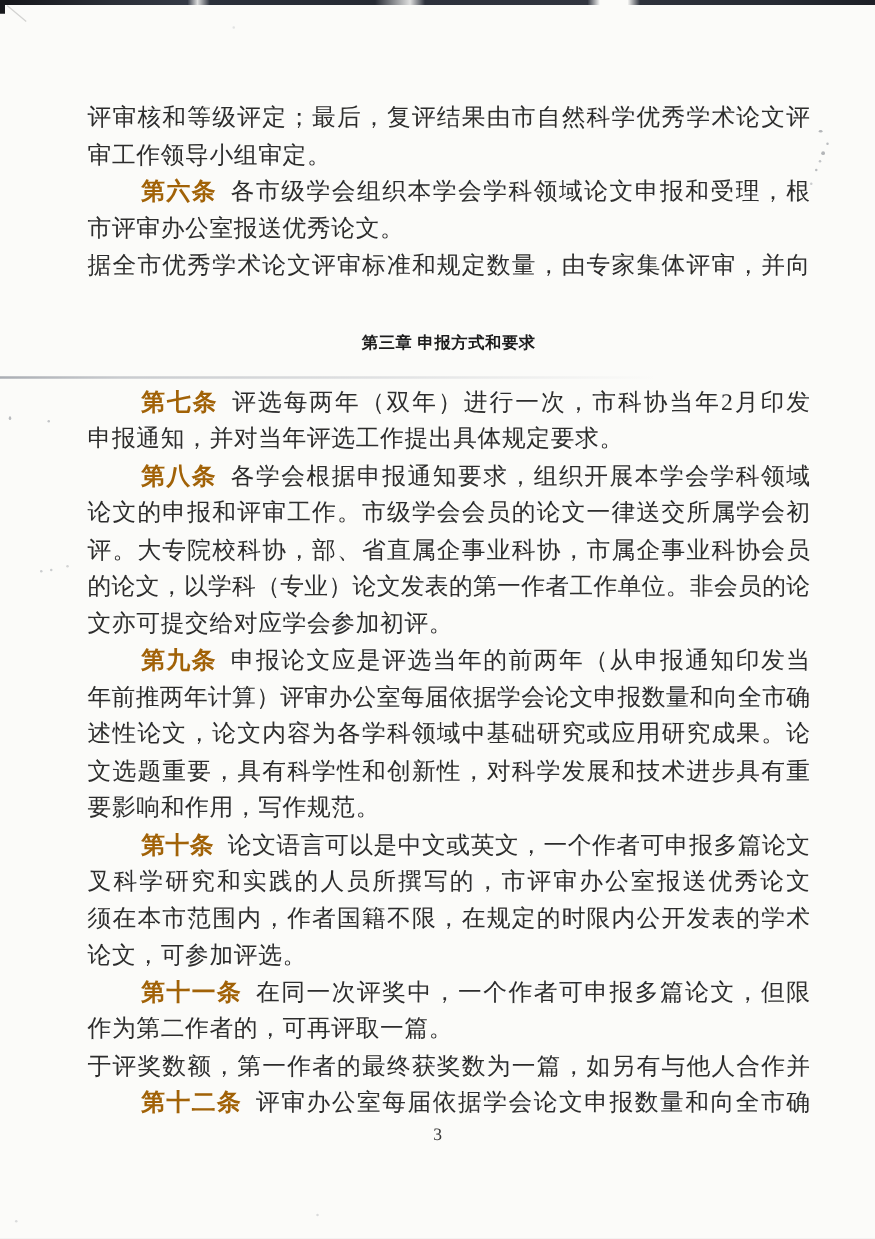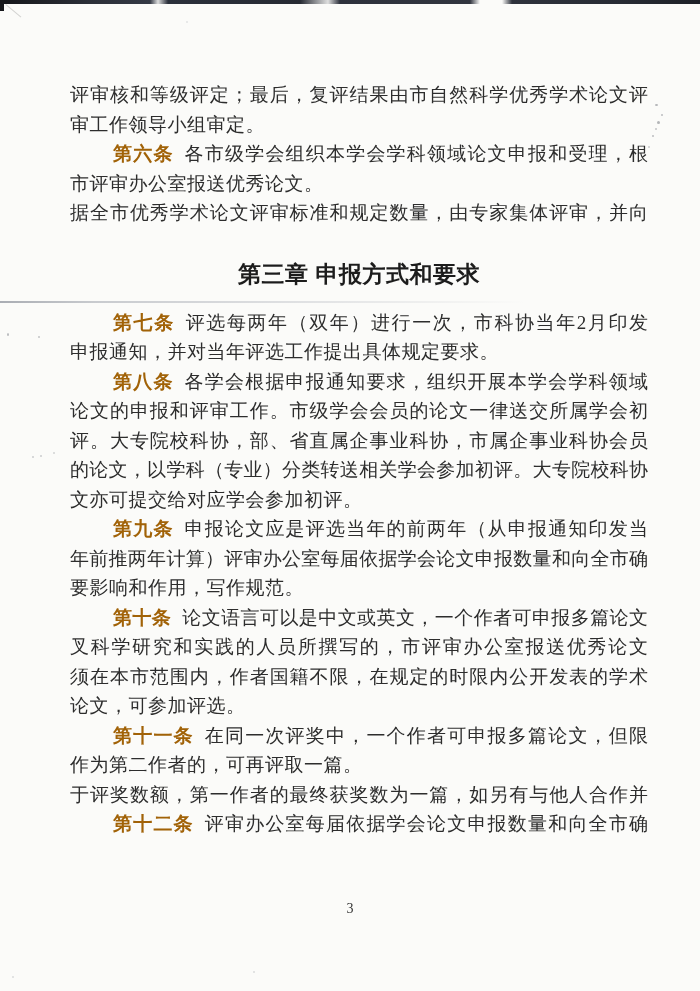--- a/index.html
+++ b/index.html
@@ -44,21 +44,21 @@
   .ln.end { text-align-last: left; letter-spacing: 0.5px; }
   .ln.ind { padding-left: 43px; }
   .art-num {
     font-family: "Liberation Sans", "DejaVu Sans", sans-serif;
     font-weight: 700; color: #a16207; margin-right: 11px;
   }
   .chapter-heading {
     margin-top: 31px; margin-bottom: 19px; line-height: 30px;
     text-align: center; text-align-last: center;
     font-family: "Liberation Sans", "DejaVu Sans", sans-serif;
-    font-weight: 700; font-size: 23px; letter-spacing: 0.5px; color: #1c1c1c;
+    font-weight: 700; font-size: 13px; letter-spacing: 0.5px; color: #1c1c1c;
   }
   .page-number {
     position: absolute; top: 901px; left: 0; right: 0;
     text-align: center; font-size: 14px; color: #333;
   }
 </style>
 </head>
 <body>
 
 <div class="page">
@@ -93,25 +93,27 @@
     <div class="ln">据全市优秀学术论文评审标准和规定数量，由专家集体评审，并向</div>
 
     <div class="chapter-heading">第三章 申报方式和要求</div>
 
     <div class="ln ind"><span class="art-num">第七条</span><span>评选每两年（双年）进行一次，市科协当年2月印发</span></div>
     <div class="ln end">申报通知，并对当年评选工作提出具体规定要求。</div>
 
     <div class="ln ind"><span class="art-num">第八条</span><span>各学会根据申报通知要求，组织开展本学会学科领域</span></div>
     <div class="ln">论文的申报和评审工作。市级学会会员的论文一律送交所属学会初</div>
     <div class="ln">评。大专院校科协，部、省直属企事业科协，市属企事业科协会员</div>
-    <div class="ln">的论文，以学科（专业）分类转送相关学会参加初评。大专院校科协</div>
+    <div class="ln">的论文，以学科（专业）论文发表的第一作者工作单位。非会员的论</div>
     <div class="ln end">文亦可提交给对应学会参加初评。</div>
 
     <div class="ln ind"><span class="art-num">第九条</span><span>申报论文应是评选当年的前两年（从申报通知印发当</span></div>
     <div class="ln">年前推两年计算）评审办公室每届依据学会论文申报数量和向全市确</div>
+    <div class="ln">述性论文，论文内容为各学科领域中基础研究或应用研究成果。论</div>
+    <div class="ln">文选题重要，具有科学性和创新性，对科学发展和技术进步具有重</div>
     <div class="ln end">要影响和作用，写作规范。</div>
 
     <div class="ln ind"><span class="art-num">第十条</span><span>论文语言可以是中文或英文，一个作者可申报多篇论文</span></div>
     <div class="ln">叉科学研究和实践的人员所撰写的，市评审办公室报送优秀论文</div>
     <div class="ln">须在本市范围内，作者国籍不限，在规定的时限内公开发表的学术</div>
     <div class="ln end">论文，可参加评选。</div>
 
     <div class="ln ind"><span class="art-num">第十一条</span><span>在同一次评奖中，一个作者可申报多篇论文，但限</span></div>
     <div class="ln end">作为第二作者的，可再评取一篇。</div>
     <div class="ln">于评奖数额，第一作者的最终获奖数为一篇，如另有与他人合作并</div>

